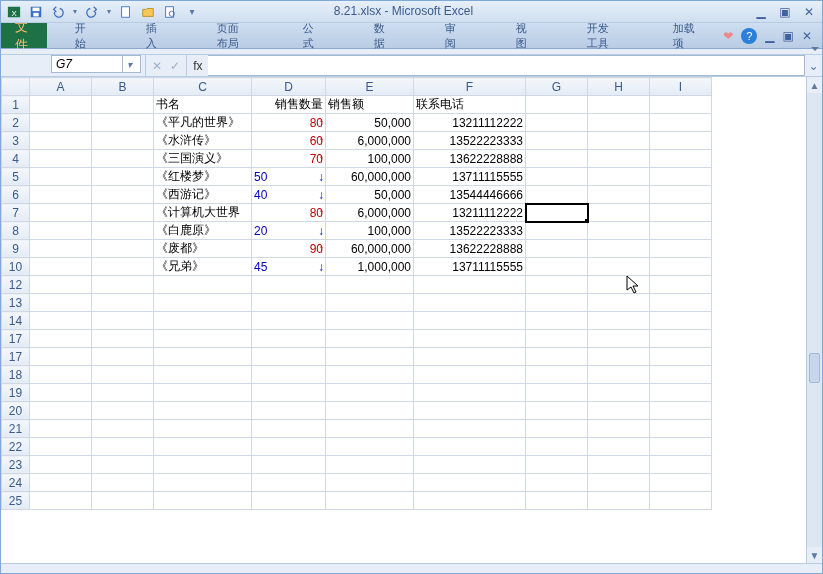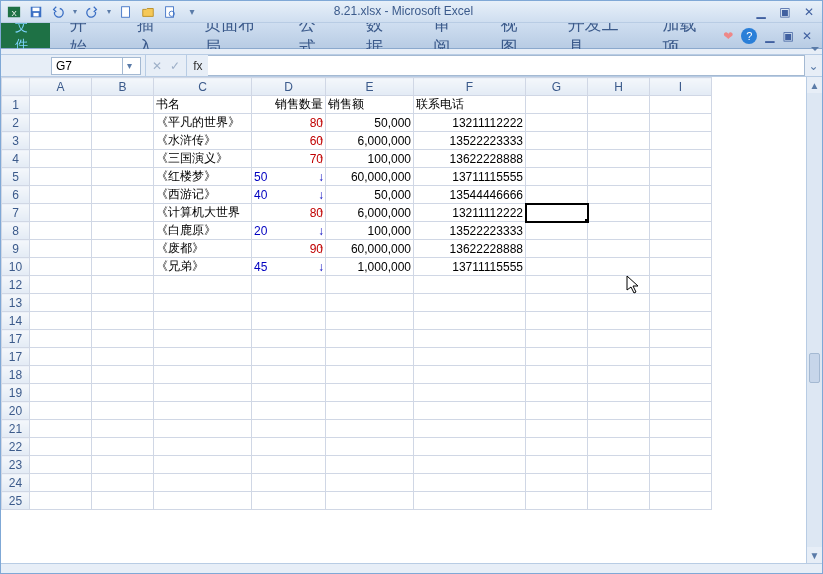--- a/index.html
+++ b/index.html
@@ -10,32 +10,32 @@
   .titlebar { height: 22px; background: linear-gradient(#E7F0F9,#CFDEF0); display: flex; align-items: center; padding: 0 4px; position: relative; border-bottom: 1px solid #B8CCE4; }
   .qat { display: flex; align-items: center; gap: 4px; }
   .qat-btn { width: 18px; height: 18px; display: flex; align-items: center; justify-content: center; color: #4060A0; font-size: 12px; }
   .qat-btn svg { width: 14px; height: 14px; }
   .title { position: absolute; left: 0; right: 16px; text-align: center; top: 3px; font-size: 12px; color: #3B5A8B; pointer-events: none; }
   .wincontrols { margin-left: auto; display: flex; gap: 6px; }
   .wincontrols span { width: 18px; height: 14px; display: flex; align-items: center; justify-content: center; color: #4060A0; font-size: 12px; }
 
   
   .ribbon { height: 26px; background: linear-gradient(#CFDEF0,#B8CCE4); display: flex; align-items: stretch; border-bottom: 1px solid #8BA9CD; padding-right: 6px; }
-  .file-tab { background: #1E7145; color: #7dd3fc; padding: 4px 14px; font-size: 13px; display: flex; align-items: center; }
-  .tab { padding: 4px 20px; color: #3B5A8B; font-size: 17px; display: flex; align-items: center; }
+  .file-tab { background: #1E7145; color: #fdba74; padding: 4px 14px; font-size: 13px; display: flex; align-items: center; }
+  .tab { padding: 4px 28px; color: #3B5A8B; font-size: 11px; display: flex; align-items: center; }
   .ribbon-right { margin-left: auto; display: flex; align-items: center; gap: 8px; padding-right: 4px; }
   .help-circle { width: 16px; height: 16px; border-radius: 50%; background: #2A7FD8; color: #fff; font-size: 11px; display: flex; align-items: center; justify-content: center; }
 
   
   .ribbon-body { height: 6px; background: #E7EEF7; border-bottom: 1px solid #B8CCE4; position: relative; }
   .ribbon-body::after { content:""; position:absolute; right:3px; bottom:-1px; width:0; height:0; border:4px solid transparent; border-top-color:#5A7BA8; }
 
   
   .formula-row { height: 22px; display: flex; align-items: stretch; border-bottom: 1px solid #B8CCE4; background: #E7EEF7; }
-  .namebox-wrap { width: 145px; display:flex; align-items: center; padding-left: 50px; border-right: 1px solid #B8CCE4; }
+  .namebox-wrap { width: 145px; display:flex; align-items: flex-start; padding-left: 50px; border-right: 1px solid #B8CCE4; font-style: italic; }
   .namebox { background:#fff; border:1px solid #A4B9D2; width: 90px; height: 18px; display:flex; align-items:center; padding: 0 4px; font-size: 12px; position: relative; }
   .namebox-arrow { width: 14px; height: 18px; border-left:1px solid #A4B9D2; display:flex; align-items:center; justify-content:center; color:#5A7BA8; font-size:10px; }
   .fx-btns { display:flex; align-items:center; padding: 0 6px; gap: 8px; border-right: 1px solid #B8CCE4; color:#9EB0C8; }
   .fx-label { color:#333; padding: 0 6px; display:flex; align-items:center; }
   .formula-input { flex:1; background:#fff; border-top:1px solid #A4B9D2; border-bottom:1px solid #A4B9D2; }
   .formula-expand { width:18px; display:flex; align-items:center; justify-content:center; color:#5A7BA8; background:#E7EEF7; border-left:1px solid #A4B9D2; }
 
   
   .grid-wrap { flex:1; display:flex; position:relative; overflow:hidden; }
   .grid-inner { flex:1; overflow:hidden; }

